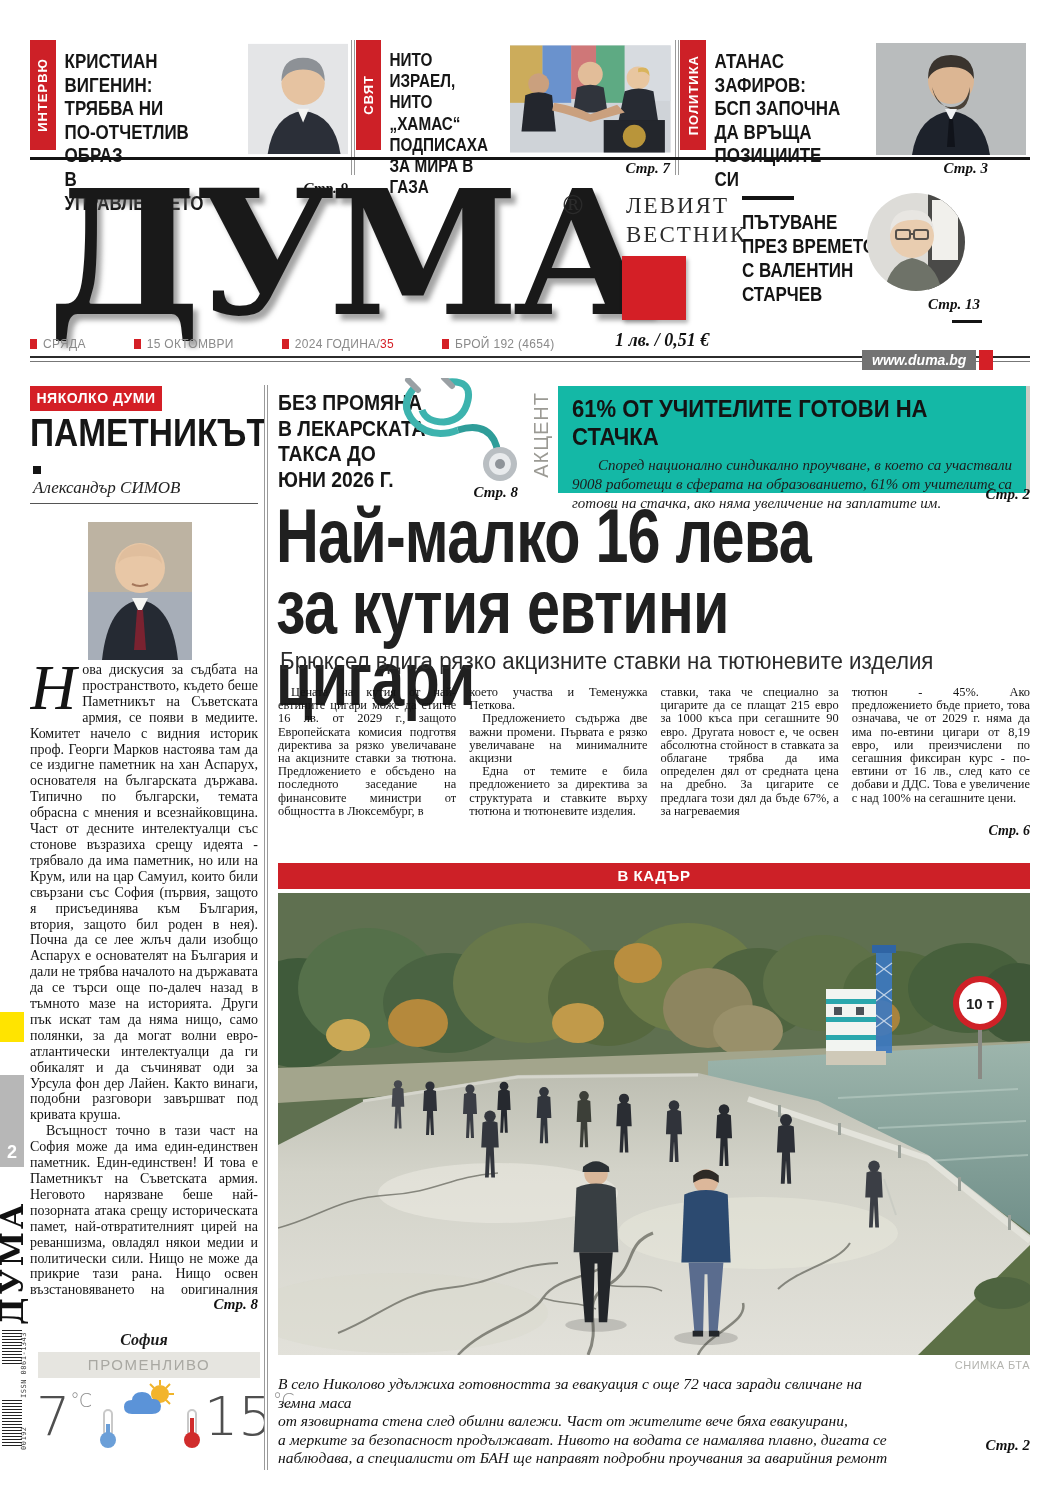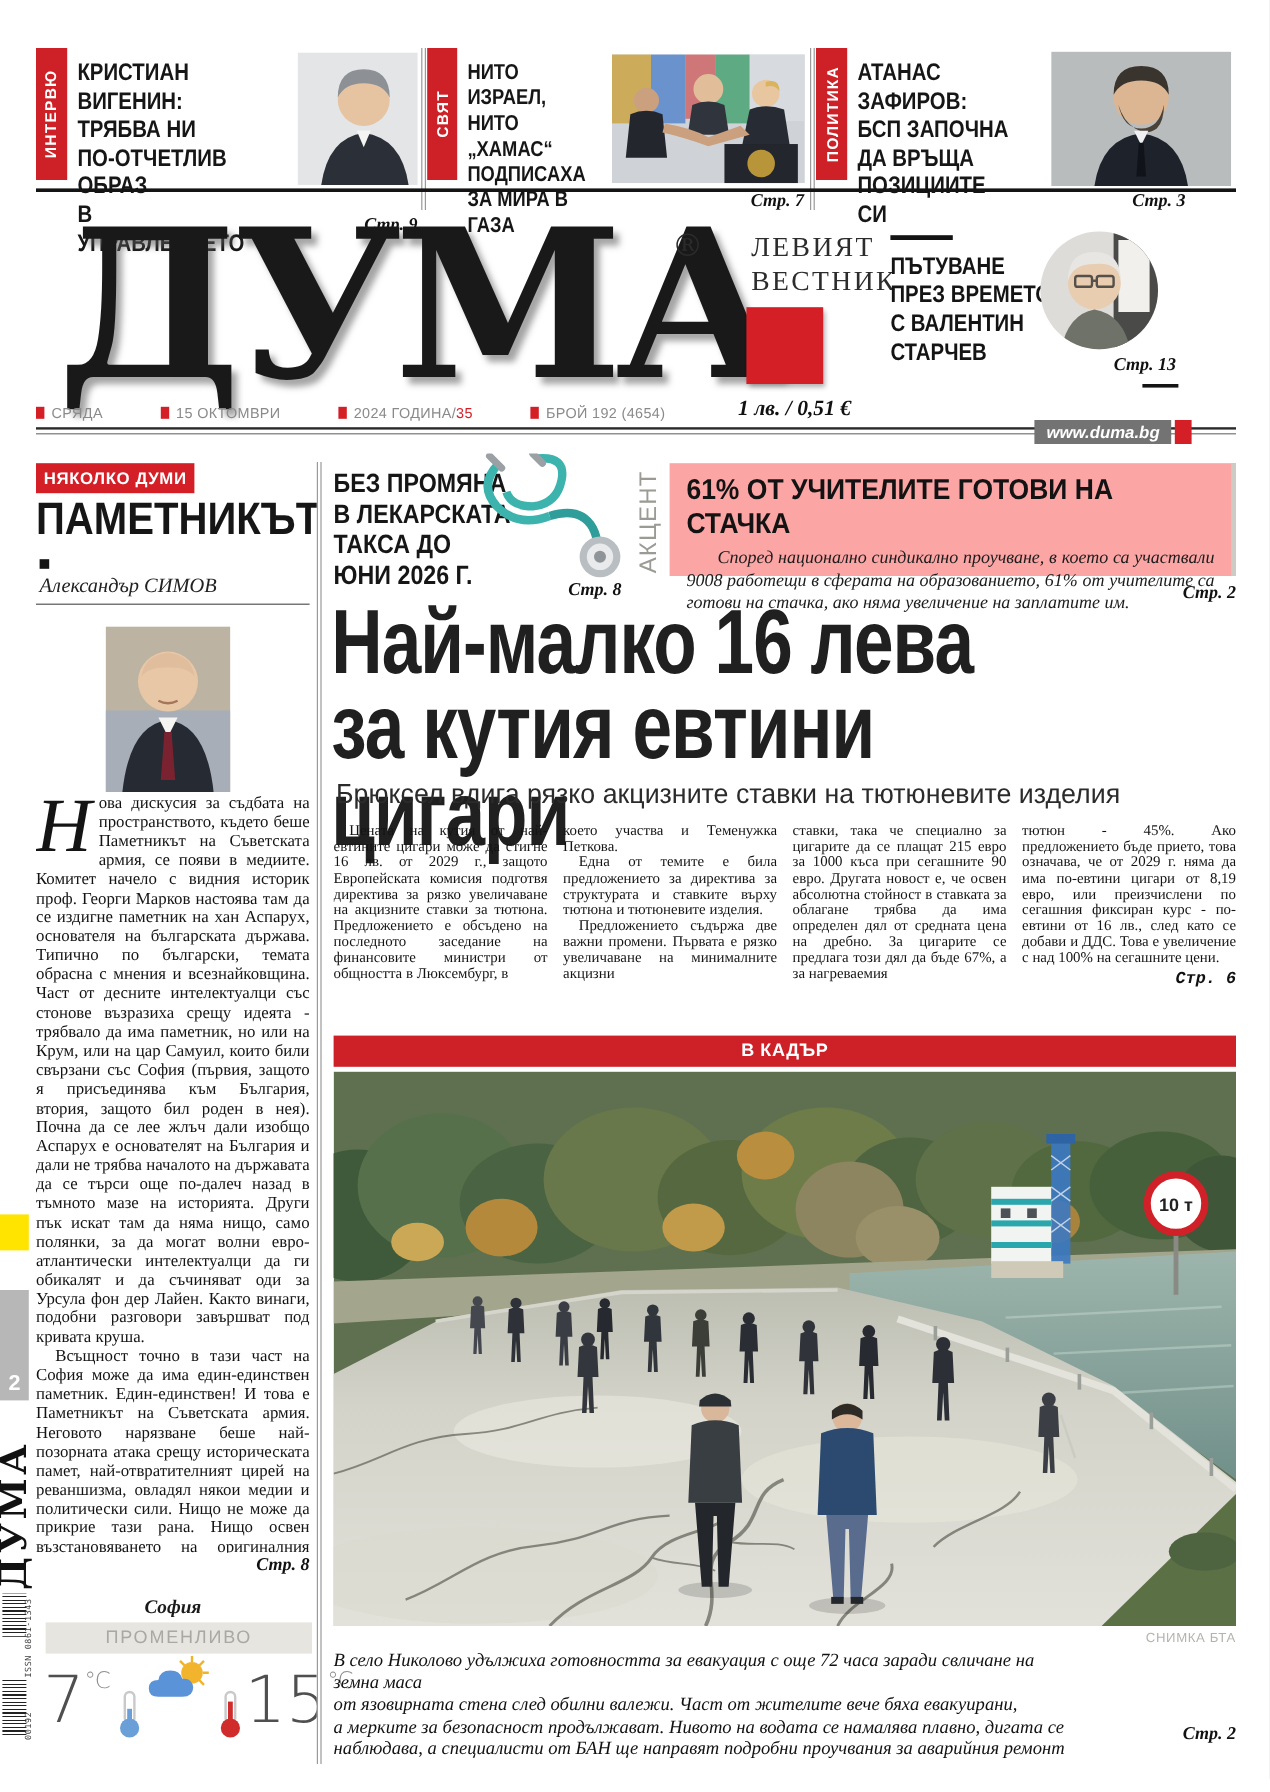--- a/index.html
+++ b/index.html
@@ -80,35 +80,35 @@
   .main-sep{left:264px;top:385px;height:1085px;}
 
   
   .health-title{position:absolute;left:278px;top:390px;font-size:22px;line-height:1.16;transform:scaleX(0.88);color:#161616;}
   .health-page{position:absolute;left:290px;top:484px;width:228px;text-align:right;}
 
   
   .akcent-label{position:absolute;left:528px;top:388px;height:94px;width:26px;display:flex;align-items:center;justify-content:center;}
   .akcent-label span{writing-mode:vertical-rl;transform:rotate(180deg);color:#9b9a94;
       font-family:"Liberation Sans",sans-serif;font-size:20px;letter-spacing:1px;}
-  .akcent-box{position:absolute;left:558px;top:386px;width:472px;height:94px;background:#fca5a5;
+  .akcent-box{position:absolute;left:558px;top:386px;width:472px;height:107px;background:#14b8a6;
       border-right:4px solid #cdccc4;box-sizing:border-box;padding:9px 14px 0 14px;}
   .akcent-title{font-family:"Liberation Sans",sans-serif;font-weight:bold;font-size:24px;transform:scaleX(0.92);transform-origin:left top;color:#131313;}
   .akcent-text{margin-top:5px;font-style:italic;font-size:15px;line-height:1.27;text-indent:26px;color:#1c1c1c;text-align:justify;}
   .akcent-page{position:absolute;left:890px;top:486px;width:140px;text-align:right;}
 
   
   .headline{position:absolute;left:276px;top:500px;font-size:76px;line-height:.94;letter-spacing:-1px;
       transform:scaleX(0.78);color:#202020;}
   .subhead{position:absolute;left:280px;top:648px;font-family:"Liberation Sans",sans-serif;font-size:23px;color:#2b2b2b;transform:scaleX(0.97);transform-origin:left top;}
   .cols{position:absolute;left:278px;top:686px;width:752px;height:172px;display:flex;gap:13px;overflow:hidden;}
   .col{flex:1;font-size:12.4px;line-height:13.2px;text-align:justify;color:#141414;}
   .col p{margin:0;}
   .col p.ind{text-indent:13px;}
-  .col .pgref{display:block;text-align:right;font-size:14px;margin-top:5px;font-family:Liberation Mono, monospace;}
+  .col .pgref{display:block;text-align:right;font-size:14px;margin-top:19px;}
 
   
   .kadar{position:absolute;left:278px;top:863px;width:752px;height:26px;background:#cd2027;color:#fff;
       font-family:"Liberation Sans",sans-serif;font-weight:bold;font-size:15px;text-align:center;line-height:26px;letter-spacing:.5px;}
   .photo{position:absolute;left:278px;top:893px;width:752px;height:462px;}
   .credit{position:absolute;left:830px;top:1359px;width:200px;text-align:right;
       font-family:"Liberation Sans",sans-serif;font-size:11px;color:#b3b3ae;letter-spacing:.5px;}
   .caption{position:absolute;left:278px;top:1375px;width:620px;font-style:italic;font-size:15.5px;line-height:1.2;color:#111;}
   .caption-page{position:absolute;left:930px;top:1437px;width:100px;text-align:right;}
 </style>
@@ -321,22 +321,22 @@
 
   <div class="headline cond pre">Най-малко 16 лева
 за кутия евтини цигари</div>
   <div class="subhead">Брюксел вдига рязко акцизните ставки на тютюневите изделия</div>
   <div class="cols">
     <div class="col">
       <p class="ind">Цената на кутия от най-евтините цигари може да стигне 16 лв. от 2029 г., защото Европейската комисия подготвя директива за рязко увеличаване на акцизните ставки за тютюна. Предложението е обсъдено на последното заседание на финансовите министри от общността в Люксембург, в</p>
     </div>
     <div class="col">
       <p>което участва и Теменужка Петкова.</p>
+      <p class="ind">Предложението съдържа две важни промени. Първата е рязко увеличаване на минималните акцизни</p>
       <p class="ind">Една от темите е била предложението за директива за структурата и ставките върху тютюна и тютюневите изделия.</p>
-      <p class="ind">Предложението съдържа две важни промени. Първата е рязко увеличаване на минималните акцизни</p>
     </div>
     <div class="col">
       <p>ставки, така че специално за цигарите да се плащат 215 евро за 1000 къса при сегашните 90 евро. Другата новост е, че освен абсолютна стойност в ставката за облагане трябва да има определен дял от средната цена на дребно. За цигарите се предлага този дял да бъде 67%, а за нагреваемия</p>
     </div>
     <div class="col">
       <p>тютюн - 45%. Ако предложението бъде прието, това означава, че от 2029 г. няма да има по-евтини цигари от 8,19 евро, или преизчислени по сегашния фиксиран курс - по-евтини от 16 лв., след като се добави и ДДС. Това е увеличение с над 100% на сегашните цени.</p>
       <span class="pgref">Стр. 6</span>
     </div>
   </div>
 

